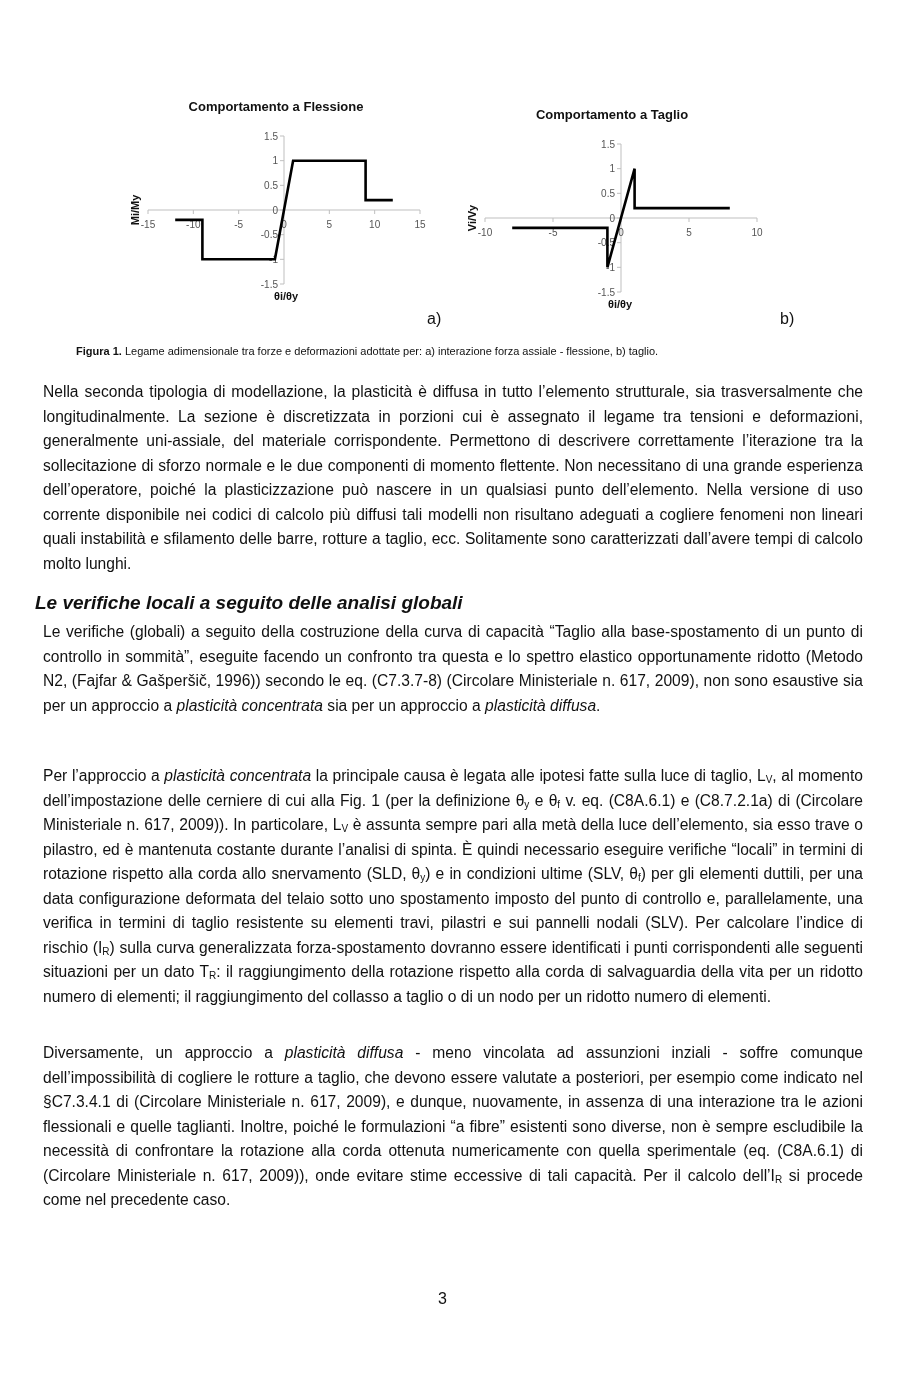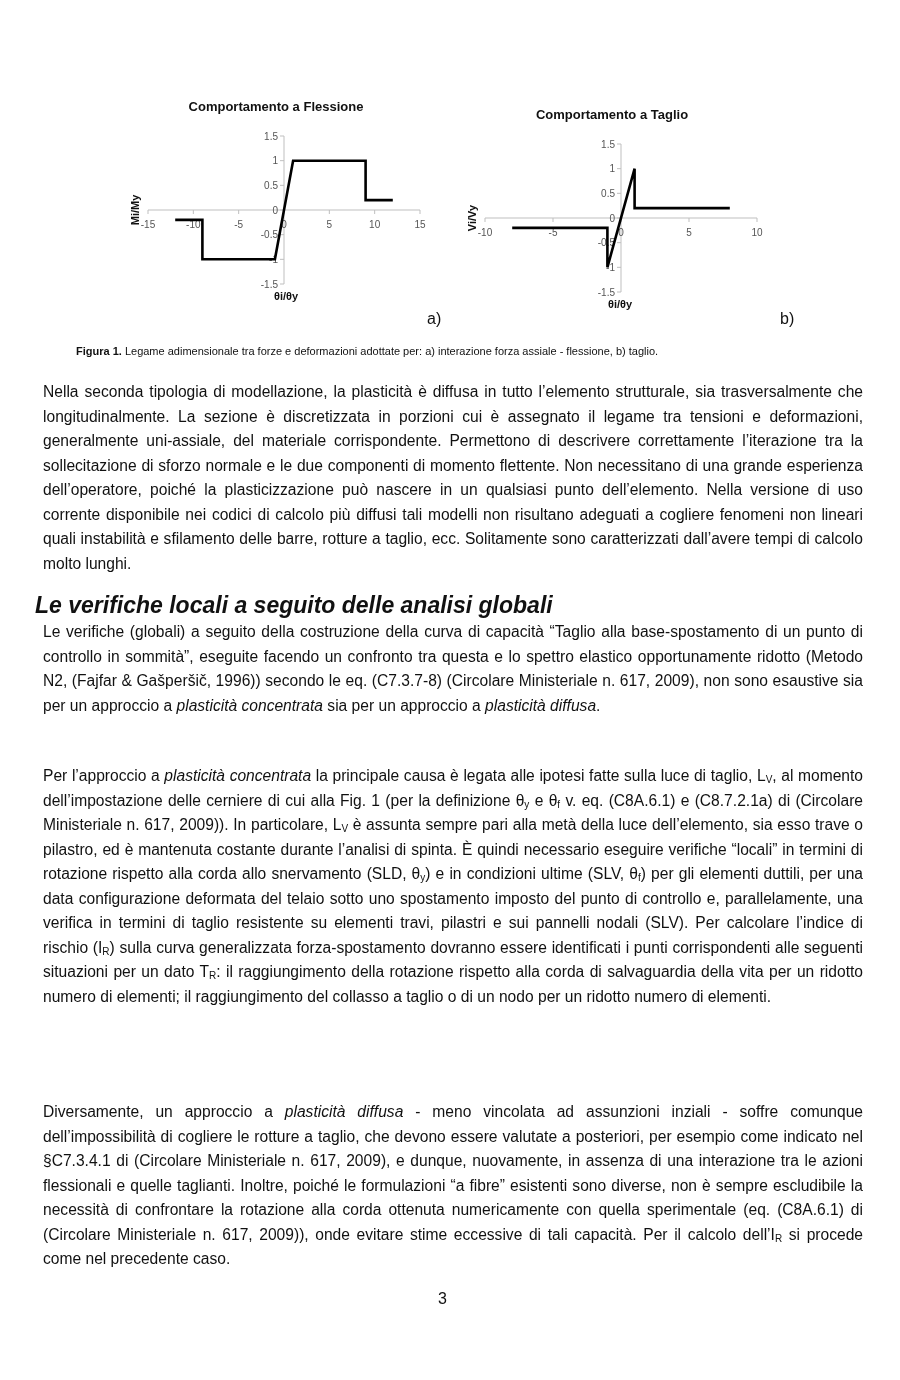--- a/index.html
+++ b/index.html
@@ -9,21 +9,21 @@
   .chart svg { display: block; }
   .chart-title { font-family: "Liberation Sans", sans-serif; font-weight: bold; font-size: 13px; fill: #111; }
   .tick { font-family: "Liberation Sans", sans-serif; font-size: 10px; fill: #555; }
   .axis-label { font-family: "Liberation Sans", sans-serif; font-weight: bold; font-size: 11px; fill: #111; }
   .panel-label { position: absolute; font-size: 16px; color: #111; }
   .caption { position: absolute; left: 76px; top: 345px; font-size: 11px; color: #111; white-space: nowrap; }
   .caption b { font-weight: bold; }
   .body { position: absolute; left: 35px; width: 820px; font-size: 15.6px; line-height: 24.5px;
           text-align: justify; color: #111; margin-left: 8px; }
   .body p { margin: 0; }
-  .heading { position: absolute; left: 35px; top: 592px; font-size: 23px; font-weight: bold; font-style: italic; color: #111; text-align: right; }
+  .heading { position: absolute; left: 35px; top: 592px; font-size: 19px; font-weight: bold; font-style: italic; color: #111; text-align: right; }
   .page-num { position: absolute; left: 438px; top: 1290px; font-size: 16px; color: #111; }
   i { font-style: italic; }
   sub { font-size: 10px; vertical-align: -2px; line-height: 0; }
 </style>
 </head>
 <body>
 
 <div class="chart" style="left:116px; top:90px;text-decoration:underline;">
   <svg width="330" height="220">
     <text class="chart-title" x="160" y="21" text-anchor="middle">Comportamento a Flessione</text>
@@ -126,17 +126,17 @@
 <div class="heading">Le verifiche locali a seguito delle analisi globali</div>
 
 <div class="body" style="top:620px;">
   <p><span>Le verifiche (globali) a seguito della costruzione della curva di capacità “Taglio alla base-spostamento di un punto di controllo in sommità”, eseguite facendo un confronto tra questa e lo spettro elastico opportunamente ridotto (Metodo N2, (Fajfar &amp; Gašperšič, 1996)) secondo le eq. (C7.3.7-8) (Circolare Ministeriale n. 617, 2009), non sono esaustive sia per un approccio a </span><i>plasticità concentrata</i><span> sia per un approccio a </span><i>plasticità diffusa</i><span>.</span></p>
 </div>
 
 <div class="body" style="top:764px;">
   <p><span>Per l’approccio a </span><i>plasticità concentrata</i><span> la principale causa è legata alle ipotesi fatte sulla luce di taglio, L</span><sub>V</sub><span>, al momento dell’impostazione delle cerniere di cui alla Fig. 1 (per la definizione θ</span><sub>y</sub><span> e θ</span><sub>f</sub><span> v. eq. (C8A.6.1) e (C8.7.2.1a) di (Circolare Ministeriale n. 617, 2009)). In particolare, L</span><sub>V</sub><span> è assunta sempre pari alla metà della luce dell’elemento, sia esso trave o pilastro, ed è mantenuta costante durante l’analisi di spinta. È quindi necessario eseguire verifiche “locali” in termini di rotazione rispetto alla corda allo snervamento (SLD, θ</span><sub>y</sub><span>) e in condizioni ultime (SLV, θ</span><sub>f</sub><span>) per gli elementi duttili, per una data configurazione deformata del telaio sotto uno spostamento imposto del punto di controllo e, parallelamente, una verifica in termini di taglio resistente su elementi travi, pilastri e sui pannelli nodali (SLV). Per calcolare l’indice di rischio (I</span><sub>R</sub><span>) sulla curva generalizzata forza-spostamento dovranno essere identificati i punti corrispondenti alle seguenti situazioni per un dato T</span><sub>R</sub><span>: il raggiungimento della rotazione rispetto alla corda di salvaguardia della vita per un ridotto numero di elementi; il raggiungimento del collasso a taglio o di un nodo per un ridotto numero di elementi.</span></p>
 </div>
 
-<div class="body" style="top:1100px;">
+<div class="body" style="top:1041px;">
   <p><span>Diversamente, un approccio a </span><i>plasticità diffusa</i><span> - meno vincolata ad assunzioni inziali - soffre comunque dell’impossibilità di cogliere le rotture a taglio, che devono essere valutate a posteriori, per esempio come indicato nel §C7.3.4.1 di (Circolare Ministeriale n. 617, 2009), e dunque, nuovamente, in assenza di una interazione tra le azioni flessionali e quelle taglianti. Inoltre, poiché le formulazioni “a fibre” esistenti sono diverse, non è sempre escludibile la necessità di confrontare la rotazione alla corda ottenuta numericamente con quella sperimentale (eq. (C8A.6.1) di (Circolare Ministeriale n. 617, 2009)), onde evitare stime eccessive di tali capacità. Per il calcolo dell’I</span><sub>R</sub><span> si procede come nel precedente caso.</span></p>
 </div>
 
 <div class="page-num">3</div>
 
 </body></html>

